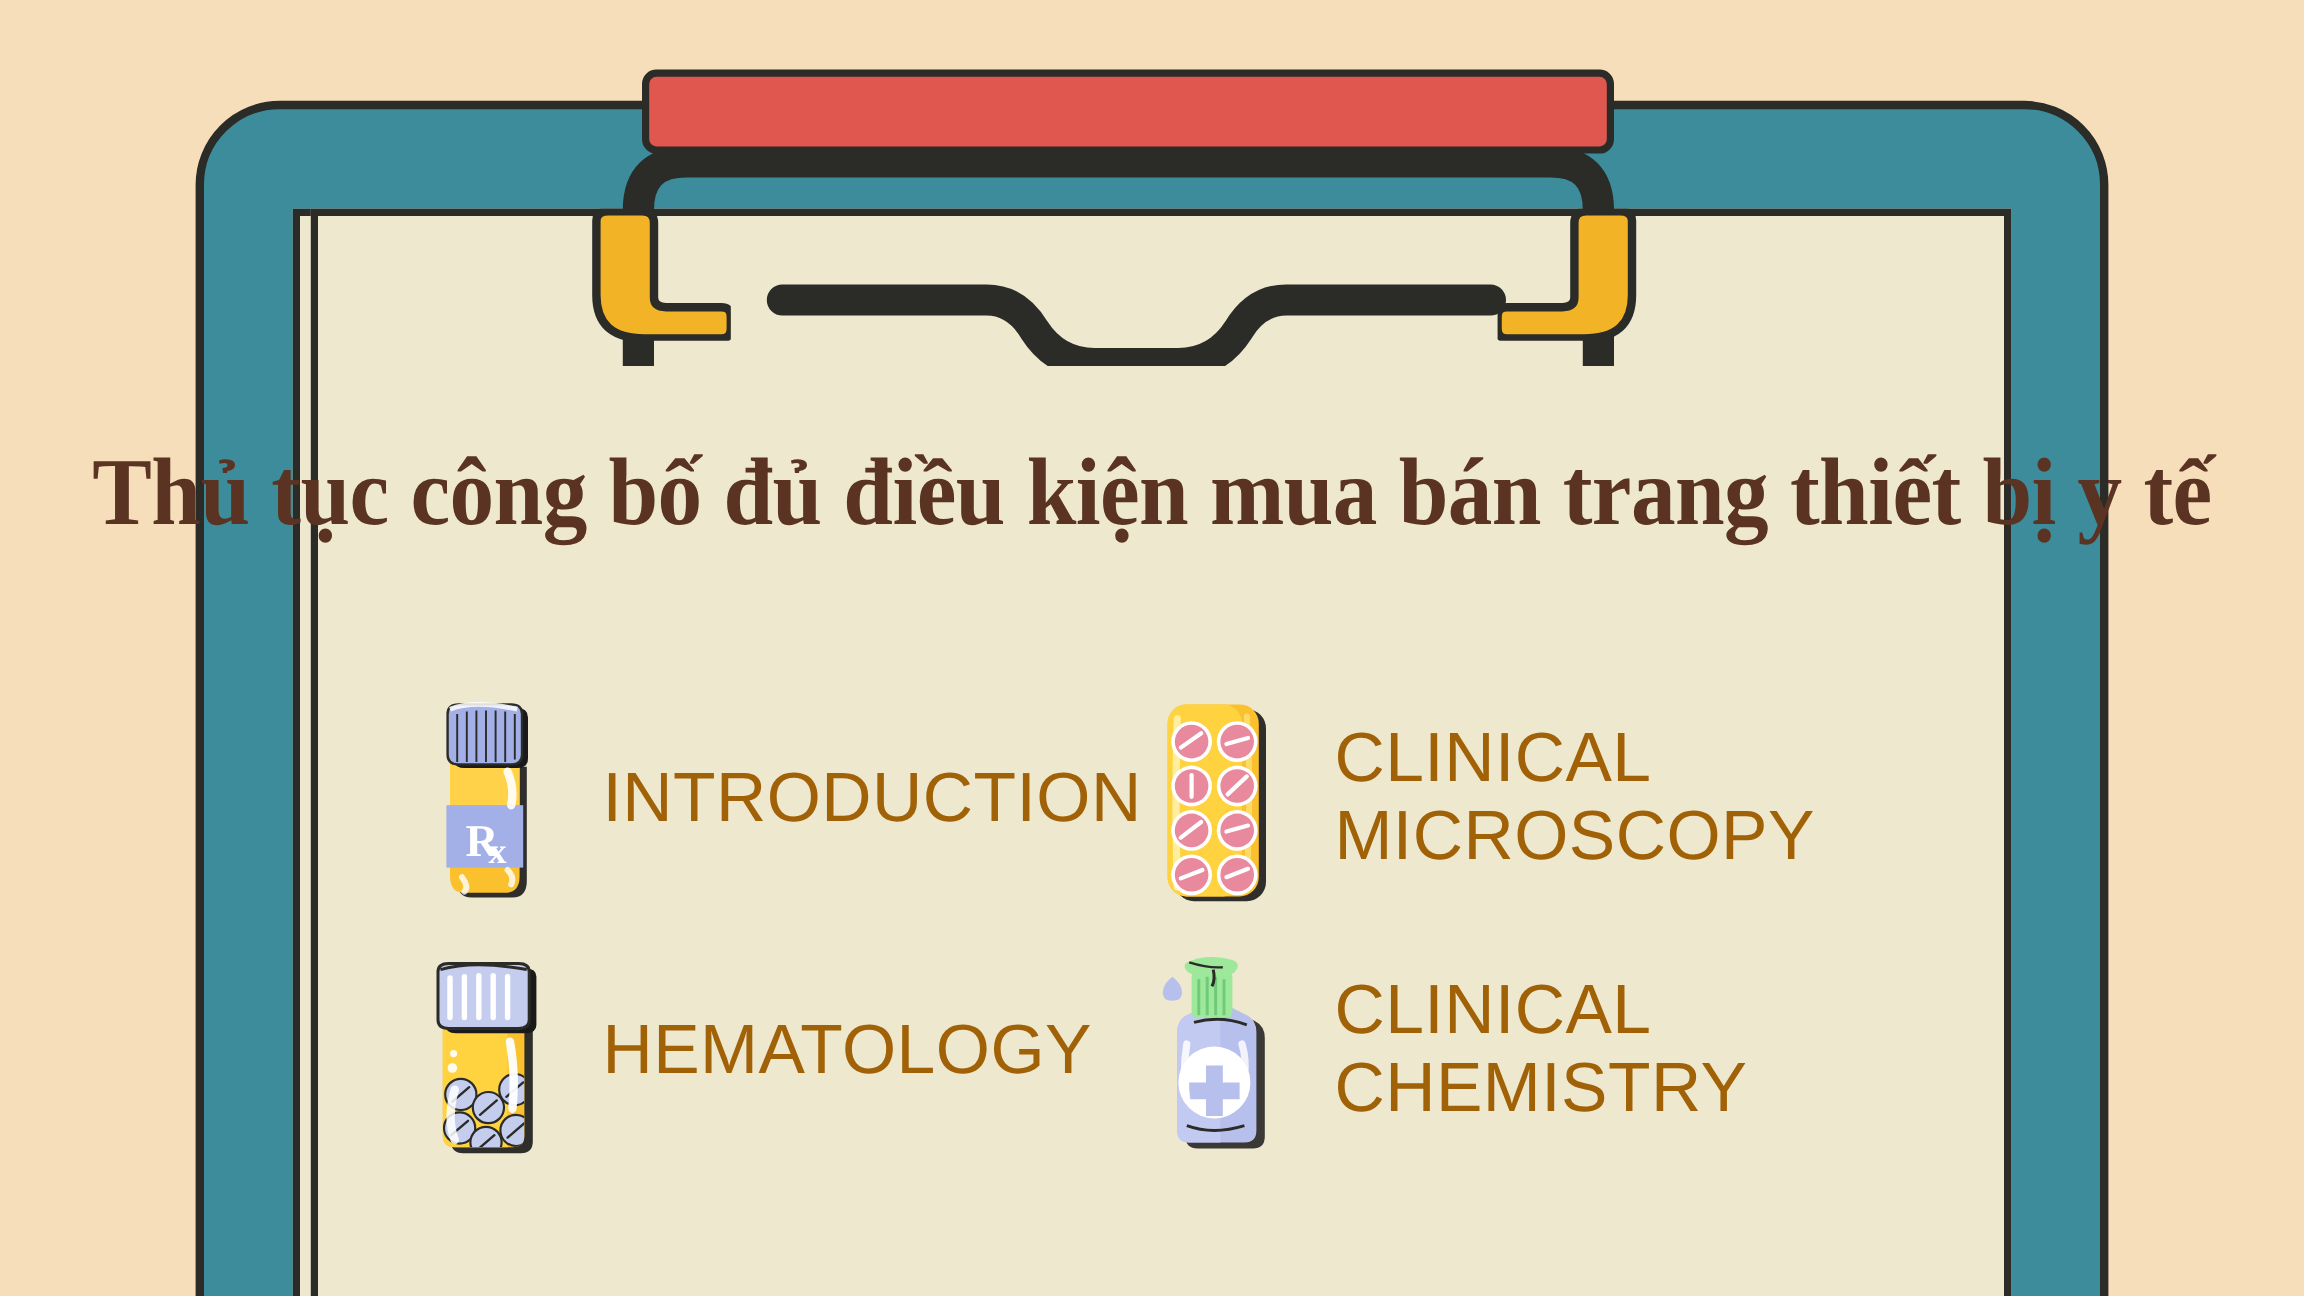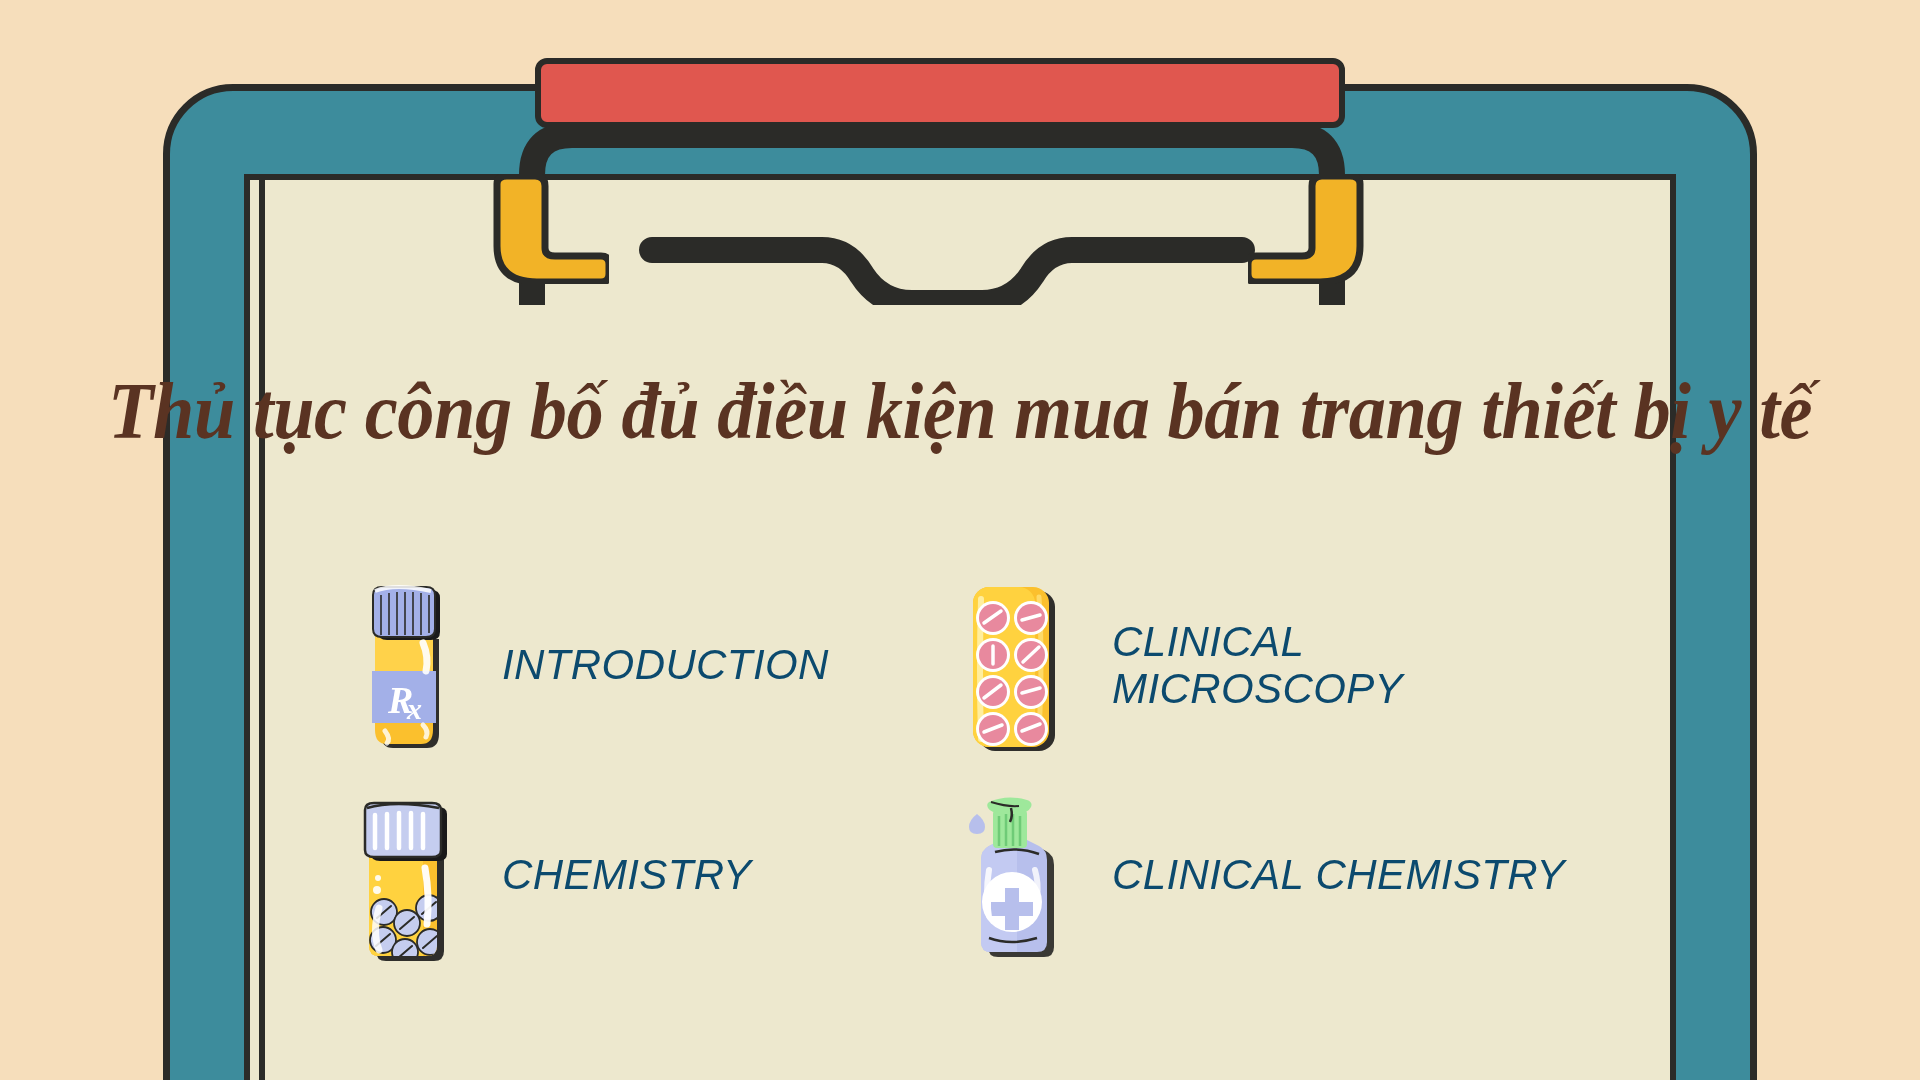--- a/index.html
+++ b/index.html
@@ -1,21 +1,21 @@
 <!DOCTYPE html>
 <html><head>
 <meta charset="utf-8">
 <style>
   html,body{margin:0;padding:0;}
   body{
     width:1920px;height:1080px;overflow:hidden;
     background:#F6DEBB;
     font-family:"Liberation Sans", sans-serif;
   }
-  .stage{position:relative;width:1920px;height:1080px;font-style:italic;}
+  .stage{position:relative;width:1920px;height:1080px;}
 
   
   .board{
     position:absolute;left:163px;top:84px;width:1594px;height:1060px;
     background:#3D8C9C;
     border:7px solid #2B2B28;
     border-radius:70px 70px 0 0;
     box-sizing:border-box;
   }
 
@@ -68,24 +68,24 @@
   
   .menu{
     position:absolute;left:345px;top:560px;width:1300px;
     display:grid;
     grid-template-columns:610px 690px;
     grid-template-rows:210px 210px;
   }
   .menu-item{display:flex;align-items:center;gap:39px;}
   .menu-icon{width:118px;height:185px;flex:0 0 118px;position:relative;}
   .menu-label{
-    color:#0c4a6e;
+    color:#a16207;
     font-family:"Liberation Sans", sans-serif;
     font-weight:300;
-    font-size:42px;
+    font-size:58px;
     line-height:1.12;
     letter-spacing:0.4px;
     white-space:pre-line;
   }
   .r2 .menu-icon{height:170px;}
 </style>
 </head>
 <body>
 
 <div class="stage">
@@ -241,21 +241,21 @@
               <line x1="66" y1="23" x2="66" y2="58"></line>
             <line x1="78" y1="24" x2="78" y2="58"></line>
           </g>
           <path d="M22 18 q28 -8 72 0" fill="none" stroke="#2B2B28" stroke-width="2.5"></path>
           <path d="M80 78 q5 28 2 56" fill="none" stroke="#ffffff" stroke-width="7" stroke-linecap="round" opacity="0.95"></path>
           <path d="M34 118 q-7 24 0 42" fill="none" stroke="#ffffff" stroke-width="7" stroke-linecap="round" opacity="0.85"></path>
           <circle cx="33" cy="88" r="3" fill="#ffffff" opacity="0.9"></circle>
           <circle cx="32" cy="100" r="4" fill="#ffffff" opacity="0.9"></circle>
         </svg>
       </div>
-      <div class="menu-label">CHEMISTRY</div>
+      <div class="menu-label">HEMATOLOGY</div>
     </div>
 
     <div class="menu-item r2">
       <div class="menu-icon">
         <svg viewBox="0 0 118 185" width="118" height="185">
           <path d="M26 70 q0 -10 8 -14 l12 -6 h26 l12 6 q8 4 8 14 v82 q0 10 -10 10 h-46 q-10 0 -10 -10 z" fill="#1a1a1a" opacity="0.85" transform="translate(7,5)"></path>
           <path d="M26 70 q0 -10 8 -14 l12 -6 h26 l12 6 q8 4 8 14 v82 q0 10 -10 10 h-46 q-10 0 -10 -10 z" fill="#B7BFEC"></path>
           <path d="M26 70 q0 -10 8 -14 l12 -6 h16 v112 h-26 q-10 0 -10 -10 z" fill="#C3CAF2"></path>
           <path d="M40 62 q22 -6 44 2" fill="none" stroke="#2B2B28" stroke-width="2.5"></path>
           <circle cx="57" cy="112" r="30" fill="#ffffff"></circle>

